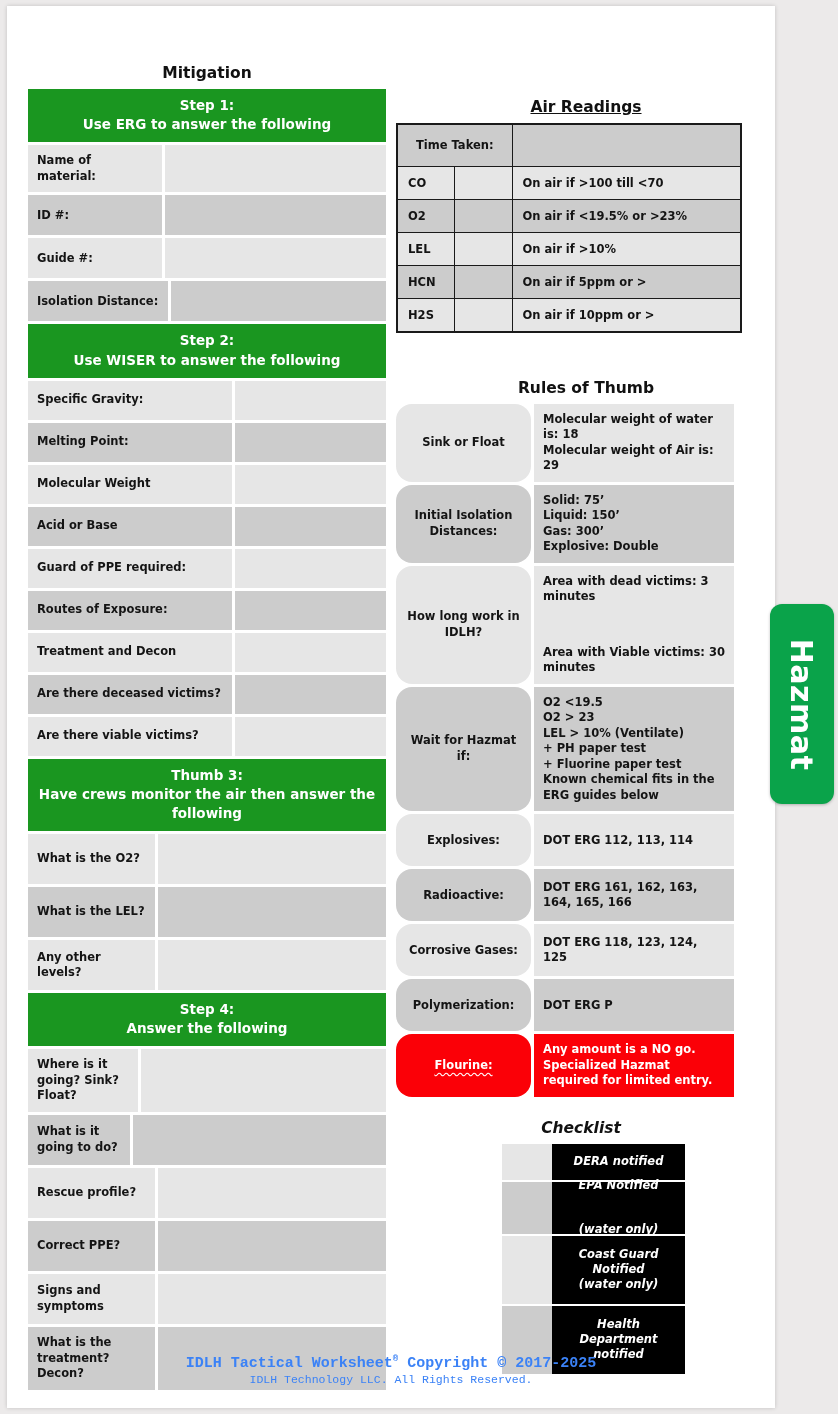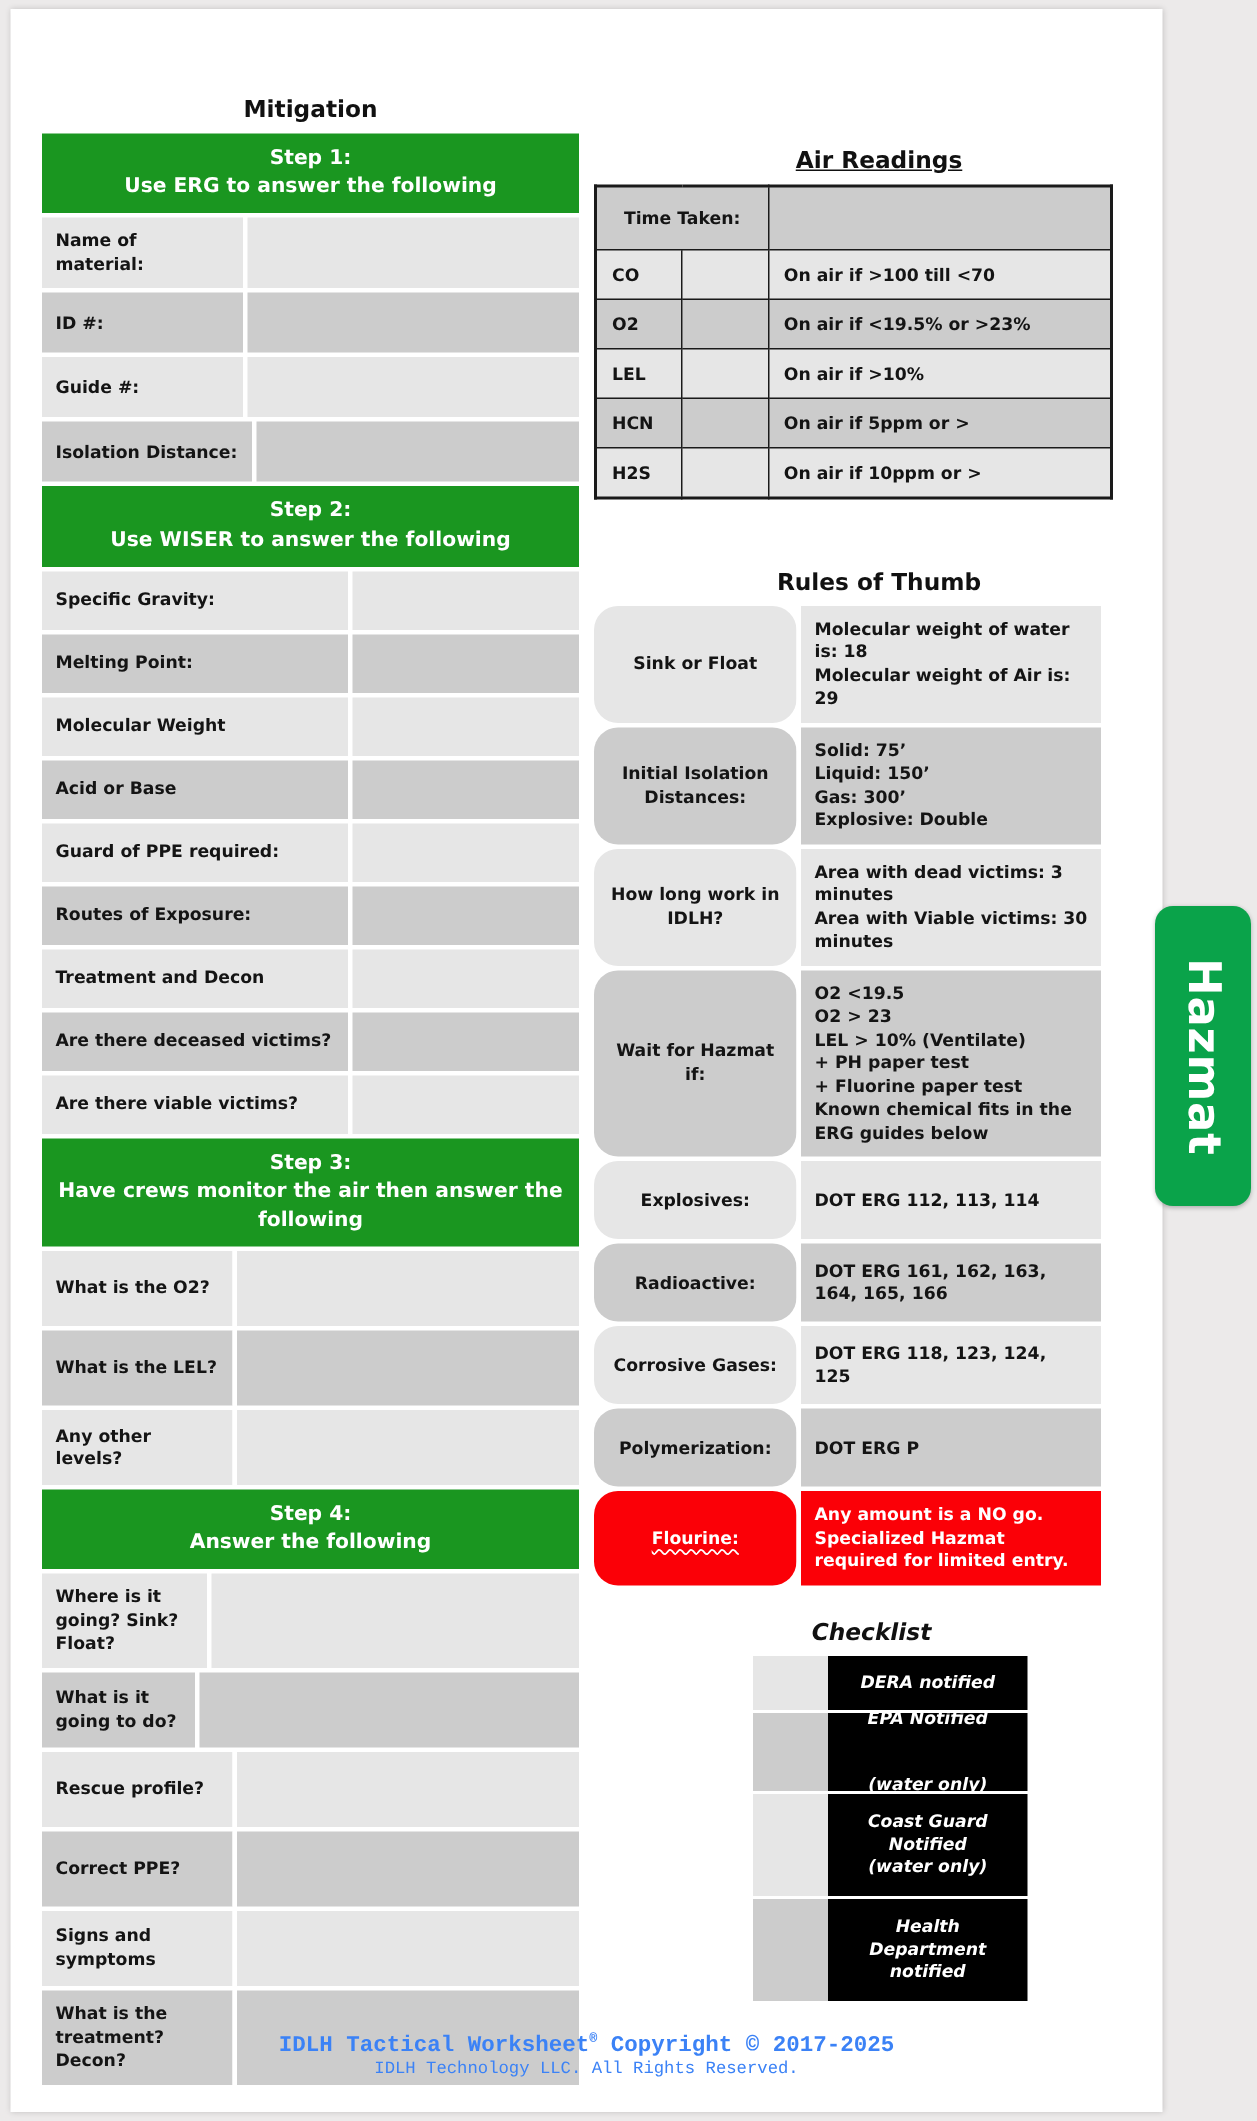--- a/index.html
+++ b/index.html
@@ -219,21 +219,21 @@
           <div class="wcell shade-b" style="flex: 1 1 0%; min-height: 39px;"></div>
         </div>
         <div class="wrow">
           <div class="wcell shade-a" style="width: 204px; flex: 0 0 auto; min-height: 39px;">Are there viable victims?</div>
           <div class="gap3"></div>
           <div class="wcell shade-a" style="flex: 1 1 0%; min-height: 39px;"></div>
         </div>
       </div>
 
     <div class="step-banner">
-      <span>Step 3:</span>
+      <span>Thumb 3:</span>
       <span class="sub">Have crews monitor the air then answer the following</span>
     </div>
     <div id="step3-rows">
         <div class="wrow">
           <div class="wcell shade-a" style="width: 127px; flex: 0 0 auto; min-height: 50px;">What is the O2?</div>
           <div class="gap3"></div>
           <div class="wcell shade-a" style="flex: 1 1 0%; min-height: 50px;"></div>
         </div>
         <div class="wrow">
           <div class="wcell shade-b" style="width: 127px; flex: 0 0 auto; min-height: 50px;">What is the LEL?</div>
@@ -339,21 +339,21 @@
           <div class="wcell rot-val shade-b">
             <div>Solid:  75’</div>
             <div>Liquid:  150’</div>
             <div>Gas:  300’</div>
             <div>Explosive:  Double</div>
           </div>
         </div>
         <div class="wrow">
           <div class="wcell rot-label shade-a" style="min-height: 52px;">How long work in IDLH?</div>
           <div class="gap3"></div>
-          <div class="wcell rot-val shade-a" style="min-height: 52px;">
+          <div class="wcell rot-val shade-a" style="min-height: 52px; gap: 40px;">
             <div>Area with dead victims: 3 minutes</div>
             <div>Area with Viable victims:  30 minutes</div>
           </div>
         </div>
         <div class="wrow">
           <div class="wcell rot-label shade-b">Wait for Hazmat if:</div>
           <div class="gap3"></div>
           <div class="wcell rot-val shade-b">
             <div>O2 &lt;19.5</div>
             <div>O2 &gt; 23</div>

